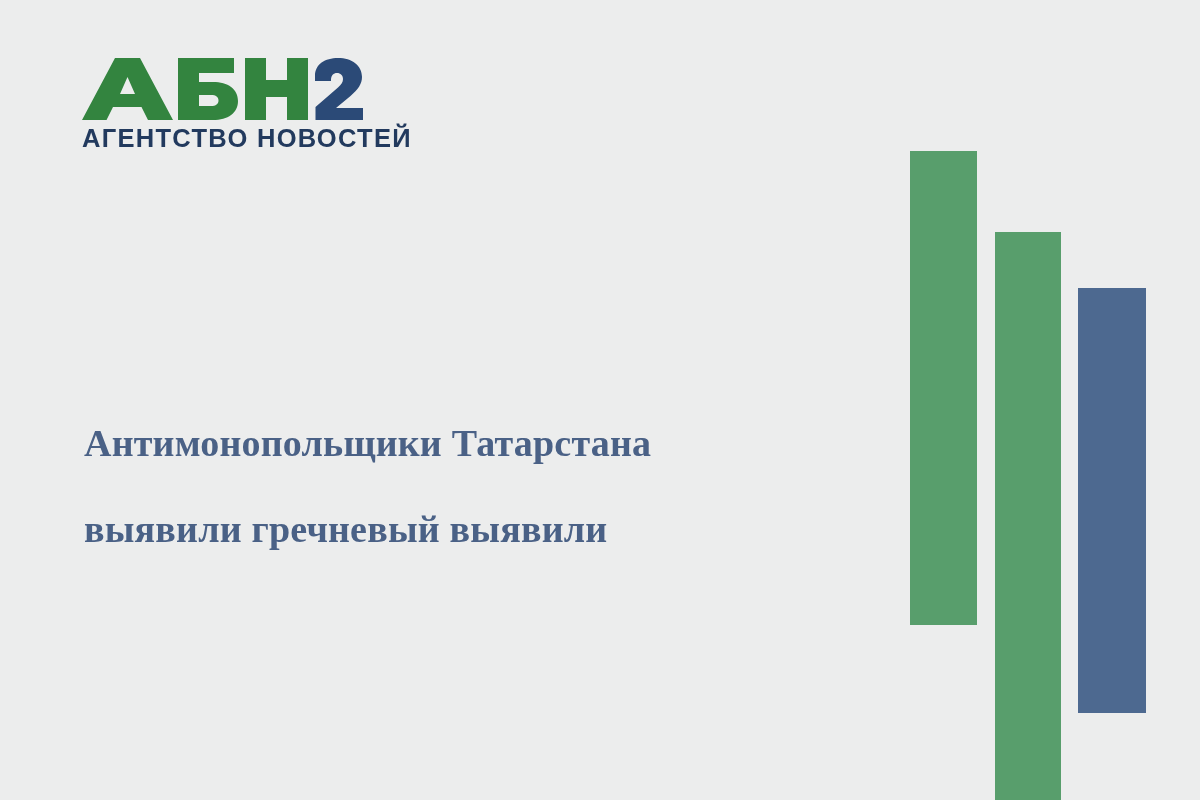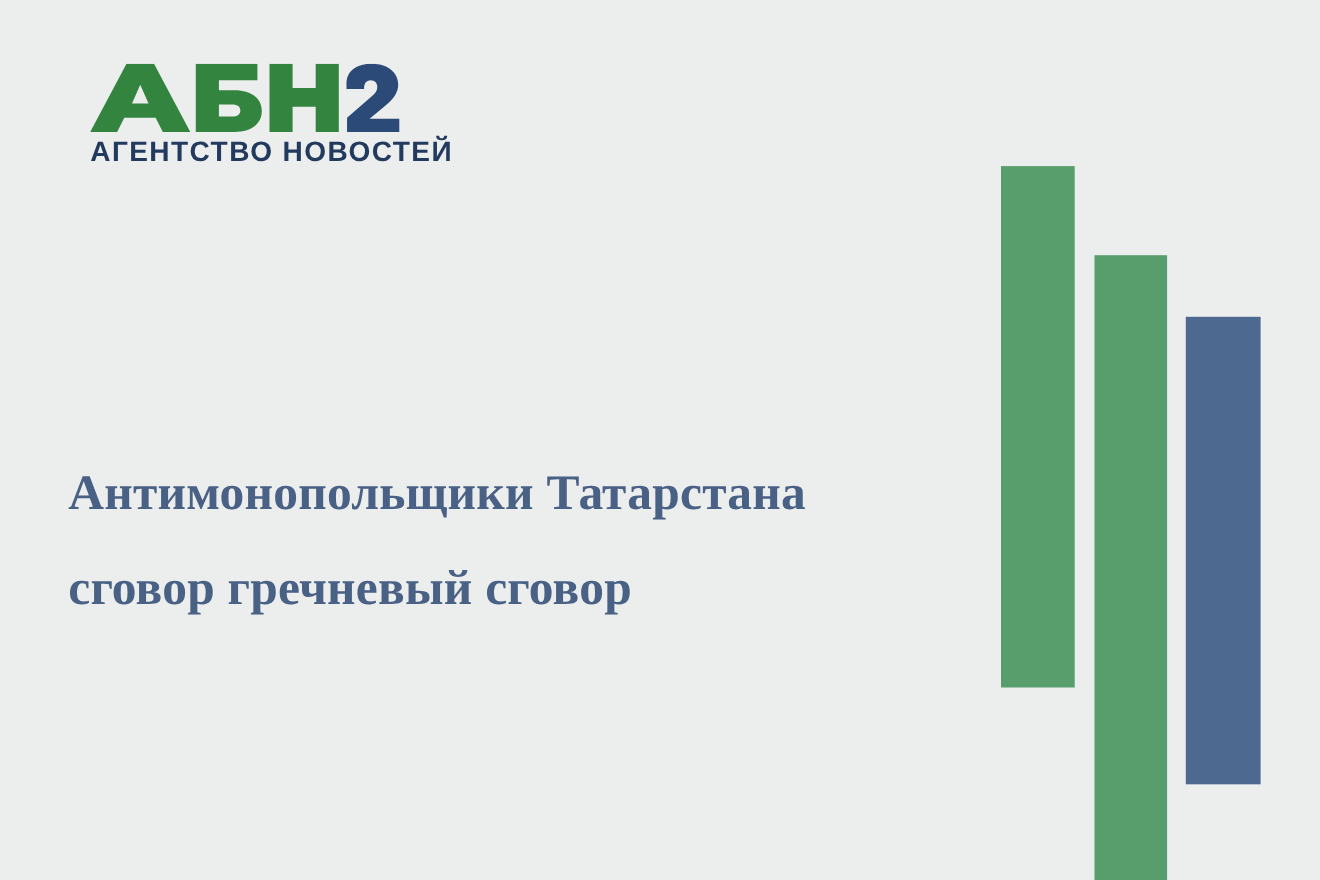--- a/index.html
+++ b/index.html
@@ -44,25 +44,25 @@
     font-weight: 700;
     letter-spacing: 1.3px;
     color: #223a5e;
     white-space: nowrap;
     line-height: 1;
   }
 
   
   .headline {
     position: absolute;
-    left: 62px;
+    left: 84px;
     top: 375px;
     width: 800px;
     font-family: "Liberation Serif", "DejaVu Serif", serif;
-    font-size: 45px;
+    font-size: 38px;
     font-weight: 700;
     line-height: 86px;
     color: #4a6186;
     letter-spacing: 0.2px;
   }
   .headline-line {
     display: block;
     white-space: nowrap;
   }
 
@@ -95,21 +95,21 @@
 
       <path fill="#2b4a77" d="M233 18 C233 6 243 0 256 0 C270 0 280 7.5 280 19 C280 26 276 31.5 268.5 38 L254 50 L281 50 L281 62 L233.5 62 L233.5 49 L256 29.5 C259.5 26.5 261 24 261 21 C261 17.5 258.5 15 255 15 C251.5 15 249 17.5 249 22 L249 23 L233 23 Z"></path>
 
       <path fill="#2b4a77" d="M268 40 L295 40 L295 40 Z"></path>
     </svg>
     <span class="logo-tagline">АГЕНТСТВО НОВОСТЕЙ</span>
   </div>
 
   <h1 class="headline">
     <span class="headline-line">Антимонопольщики Татарстана</span>
-    <span class="headline-line">сговор гречневый сговор</span>
+    <span class="headline-line">выявили гречневый выявили</span>
   </h1>
 
   <div class="bars">
     <div class="bar" style="left: 910px; top: 151px; width: 67px; height: 474px; background: rgb(88, 158, 108);"></div>
     <div class="bar" style="left: 995px; top: 232px; width: 66px; height: 568px; background: rgb(88, 158, 108);"></div>
     <div class="bar" style="left: 1078px; top: 288px; width: 68px; height: 425px; background: rgb(77, 105, 144);"></div>
   </div>
 
 </div>
 

